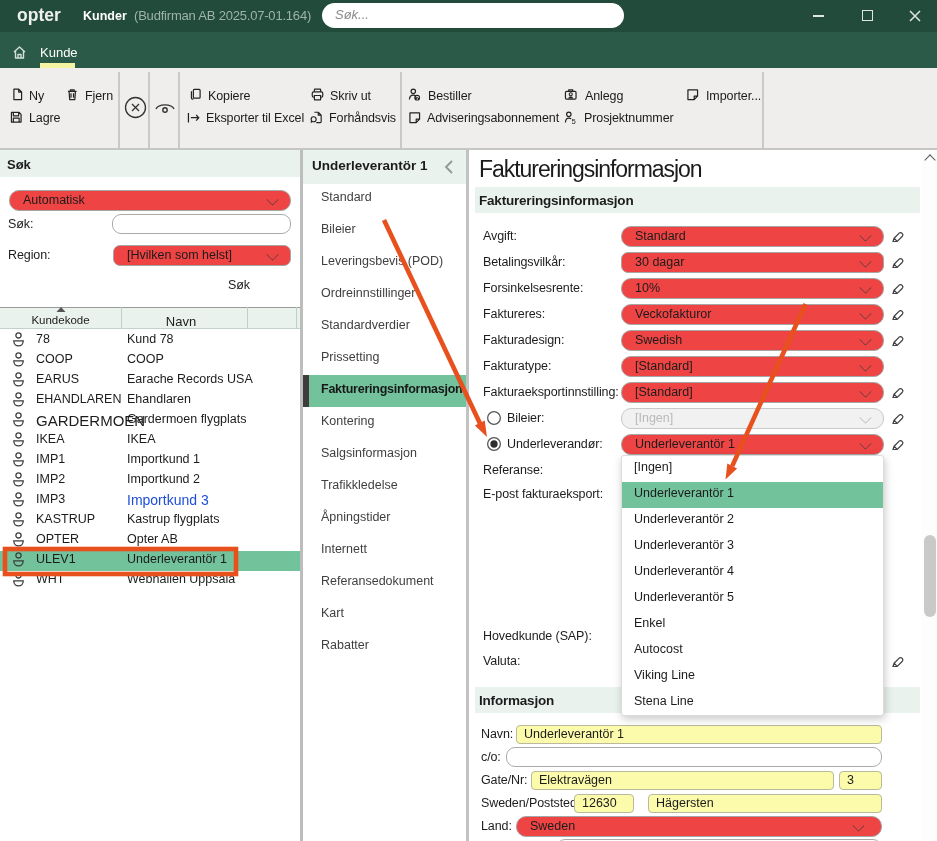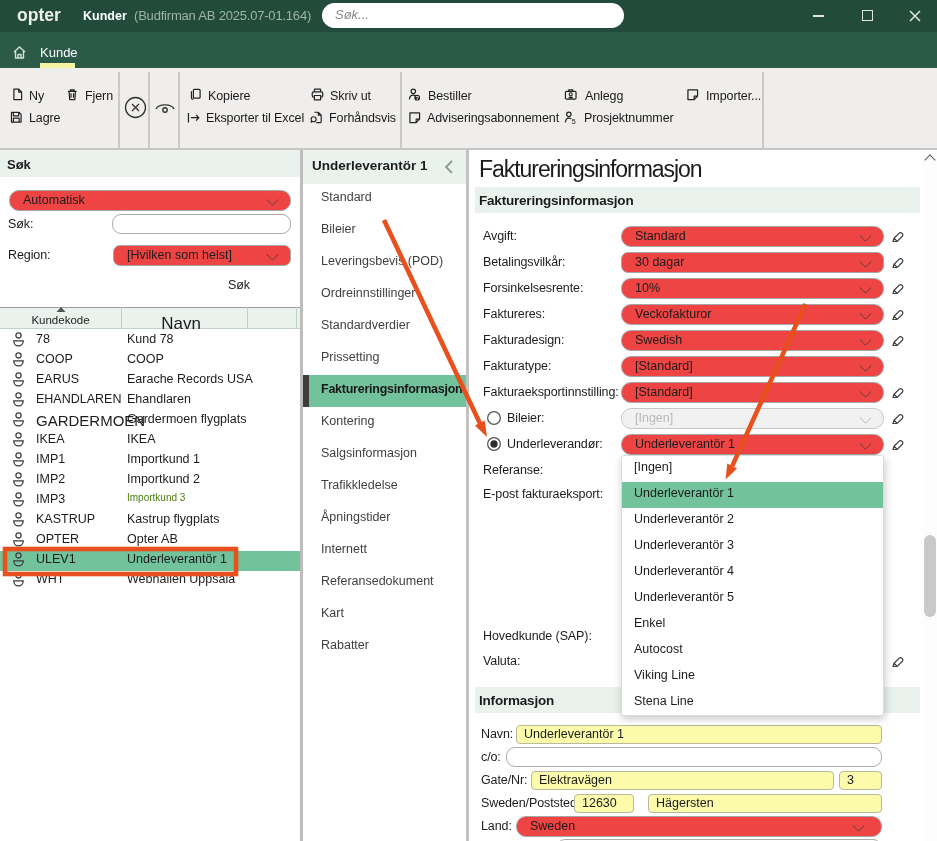--- a/index.html
+++ b/index.html
@@ -131,21 +131,21 @@
   <div class="wbox" style="left:112px;top:214px;width:179px;height:20px;"></div>
   <div class="lbl" style="left:8px;top:246px;">Region:</div>
   <div class="combo" style="left:113px;top:245px;width:178px;border-radius:7px;">[Hvilken som helst]<span class="chev"></span></div>
   <div class="lbl" style="left:228px;top:276px;">Søk</div>
 
   <div class="abs" style="left:0;top:307px;width:300px;height:22px;background:#eaf2ee;border-top:1px solid #9a9a9a;border-bottom:1px solid #c2d2c9;box-sizing:border-box;"></div>
   <svg class="abs" style="left:56px;top:307px;" width="10" height="5" viewBox="0 0 10 5">
       <path d="M5 0 L9.5 5 H0.5 Z" fill="#555"></path>
     </svg>
   <div class="abs" style="left:0;top:314px;width:121px;text-align:center;font-size:11.5px;color:#1c1c1c;">Kundekode</div>
-  <div class="abs" style="left:121px;top:314px;width:120px;text-align:center;font-size:17px;color:#1c1c1c;">Navn</div>
+  <div class="abs" style="left:121px;top:314px;width:120px;text-align:center;font-size:13px;color:#1c1c1c;">Navn</div>
   <div class="abs" style="left:121px;top:307px;width:1px;height:22px;background:#bfcfc6;"></div>
   <div class="abs" style="left:247px;top:307px;width:1px;height:22px;background:#bfcfc6;"></div>
   <div class="abs" style="left:296px;top:307px;width:1px;height:22px;background:#bfcfc6;"></div>
   <svg class="abs" style="left:12px;top:332px;" width="13" height="15" viewBox="0 0 13 15">
       <circle cx="6.5" cy="3.4" r="2.6" fill="none" stroke="#3d3d3d" stroke-width="1.3"></circle>
       <path d="M1.8 8.9 H11.2 C11.2 15.6 1.8 15.6 1.8 8.9 Z" fill="none" stroke="#3d3d3d" stroke-width="1.3"></path>
     </svg>
   <div class="abs" style="left:36px;top:332px;font-size:12.5px;color:#1c1c1c;white-space:nowrap;">78</div>
   <div class="abs" style="left:127px;top:332px;font-size:12.5px;color:#1c1c1c;white-space:nowrap;">Kund 78</div>
   <svg class="abs" style="left:12px;top:352px;" width="13" height="15" viewBox="0 0 13 15">
@@ -188,21 +188,21 @@
       <circle cx="6.5" cy="3.4" r="2.6" fill="none" stroke="#3d3d3d" stroke-width="1.3"></circle>
       <path d="M1.8 8.9 H11.2 C11.2 15.6 1.8 15.6 1.8 8.9 Z" fill="none" stroke="#3d3d3d" stroke-width="1.3"></path>
     </svg>
   <div class="abs" style="left:36px;top:472px;font-size:12.5px;color:#1c1c1c;white-space:nowrap;">IMP2</div>
   <div class="abs" style="left:127px;top:472px;font-size:12.5px;color:#1c1c1c;white-space:nowrap;">Importkund 2</div>
   <svg class="abs" style="left:12px;top:492px;" width="13" height="15" viewBox="0 0 13 15">
       <circle cx="6.5" cy="3.4" r="2.6" fill="none" stroke="#3d3d3d" stroke-width="1.3"></circle>
       <path d="M1.8 8.9 H11.2 C11.2 15.6 1.8 15.6 1.8 8.9 Z" fill="none" stroke="#3d3d3d" stroke-width="1.3"></path>
     </svg>
   <div class="abs" style="left:36px;top:492px;font-size:12.5px;color:#1c1c1c;white-space:nowrap;">IMP3</div>
-  <div class="abs" style="left:127px;top:492px;font-size:10px;color:#4d7c0f;white-space:nowrap;">Importkund 3</div>
+  <div class="abs" style="left:127px;top:492px;font-size:14px;color:#1d4ed8;white-space:nowrap;">Importkund 3</div>
   <svg class="abs" style="left:12px;top:512px;" width="13" height="15" viewBox="0 0 13 15">
       <circle cx="6.5" cy="3.4" r="2.6" fill="none" stroke="#3d3d3d" stroke-width="1.3"></circle>
       <path d="M1.8 8.9 H11.2 C11.2 15.6 1.8 15.6 1.8 8.9 Z" fill="none" stroke="#3d3d3d" stroke-width="1.3"></path>
     </svg>
   <div class="abs" style="left:36px;top:512px;font-size:12.5px;color:#1c1c1c;white-space:nowrap;">KASTRUP</div>
   <div class="abs" style="left:127px;top:512px;font-size:12.5px;color:#1c1c1c;white-space:nowrap;">Kastrup flygplats</div>
   <svg class="abs" style="left:12px;top:532px;" width="13" height="15" viewBox="0 0 13 15">
       <circle cx="6.5" cy="3.4" r="2.6" fill="none" stroke="#3d3d3d" stroke-width="1.3"></circle>
       <path d="M1.8 8.9 H11.2 C11.2 15.6 1.8 15.6 1.8 8.9 Z" fill="none" stroke="#3d3d3d" stroke-width="1.3"></path>
     </svg>

